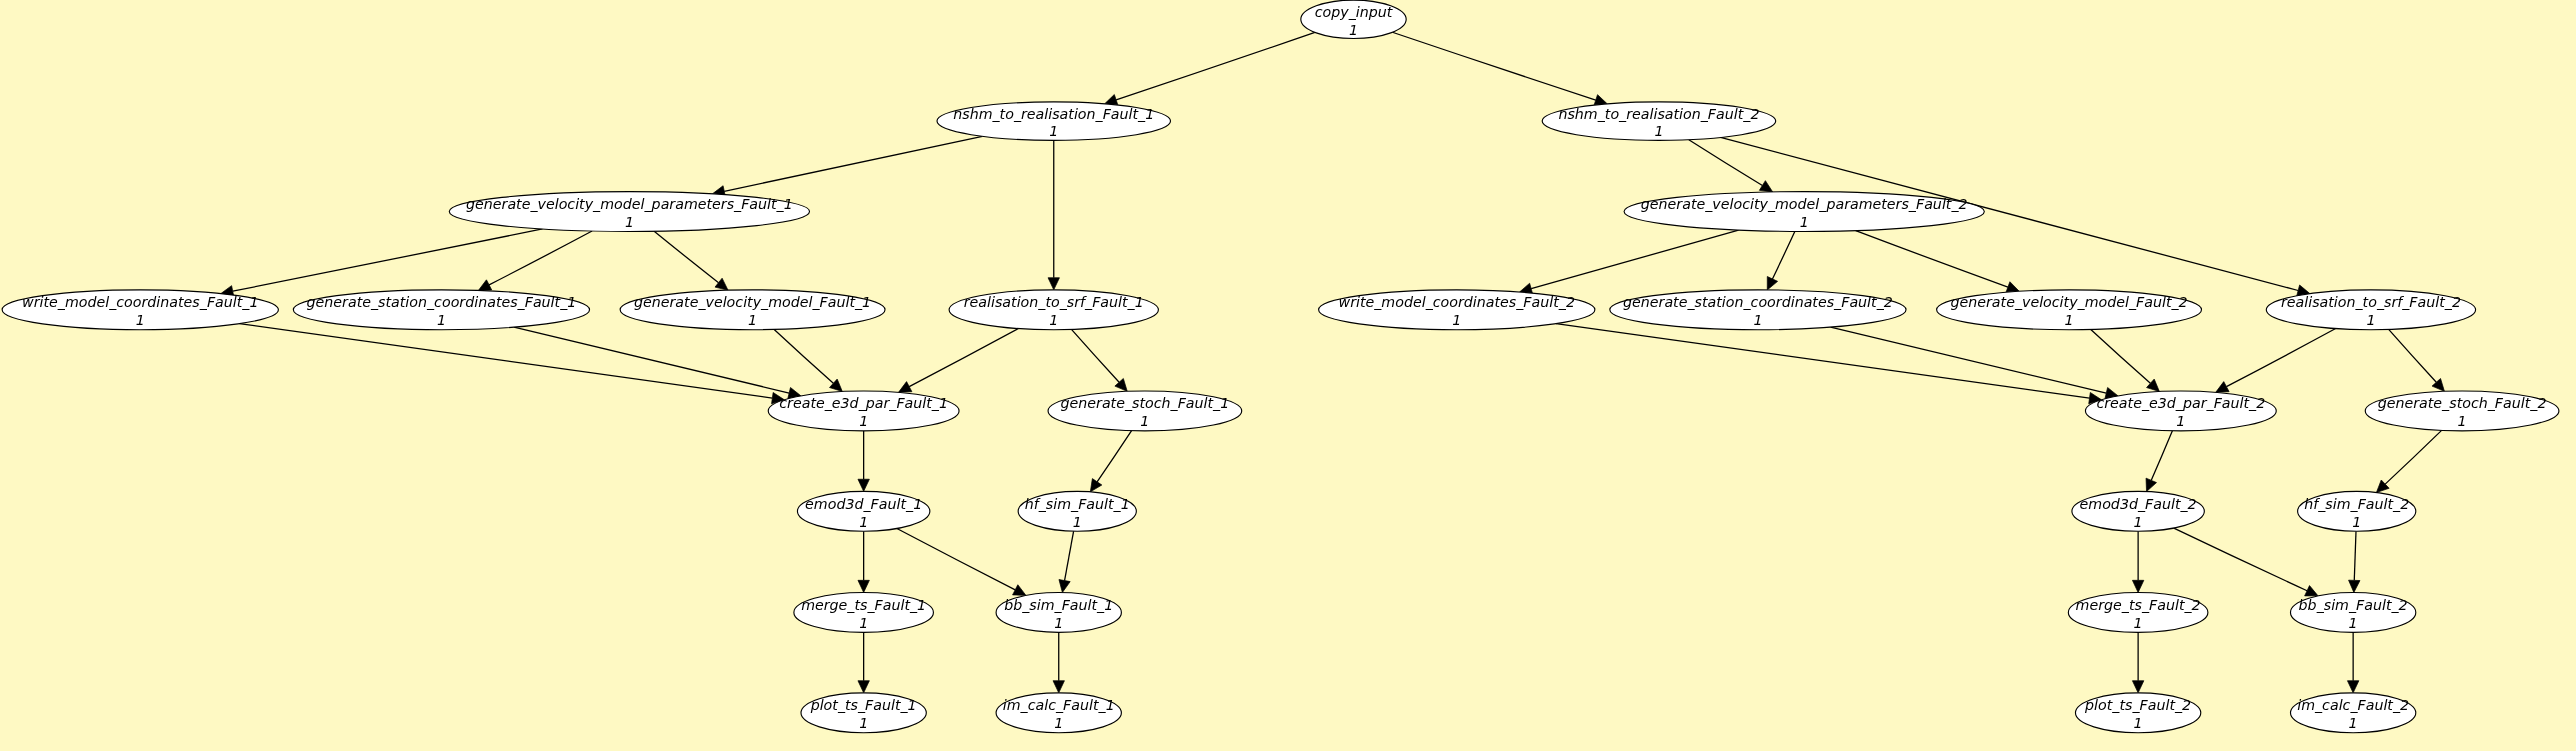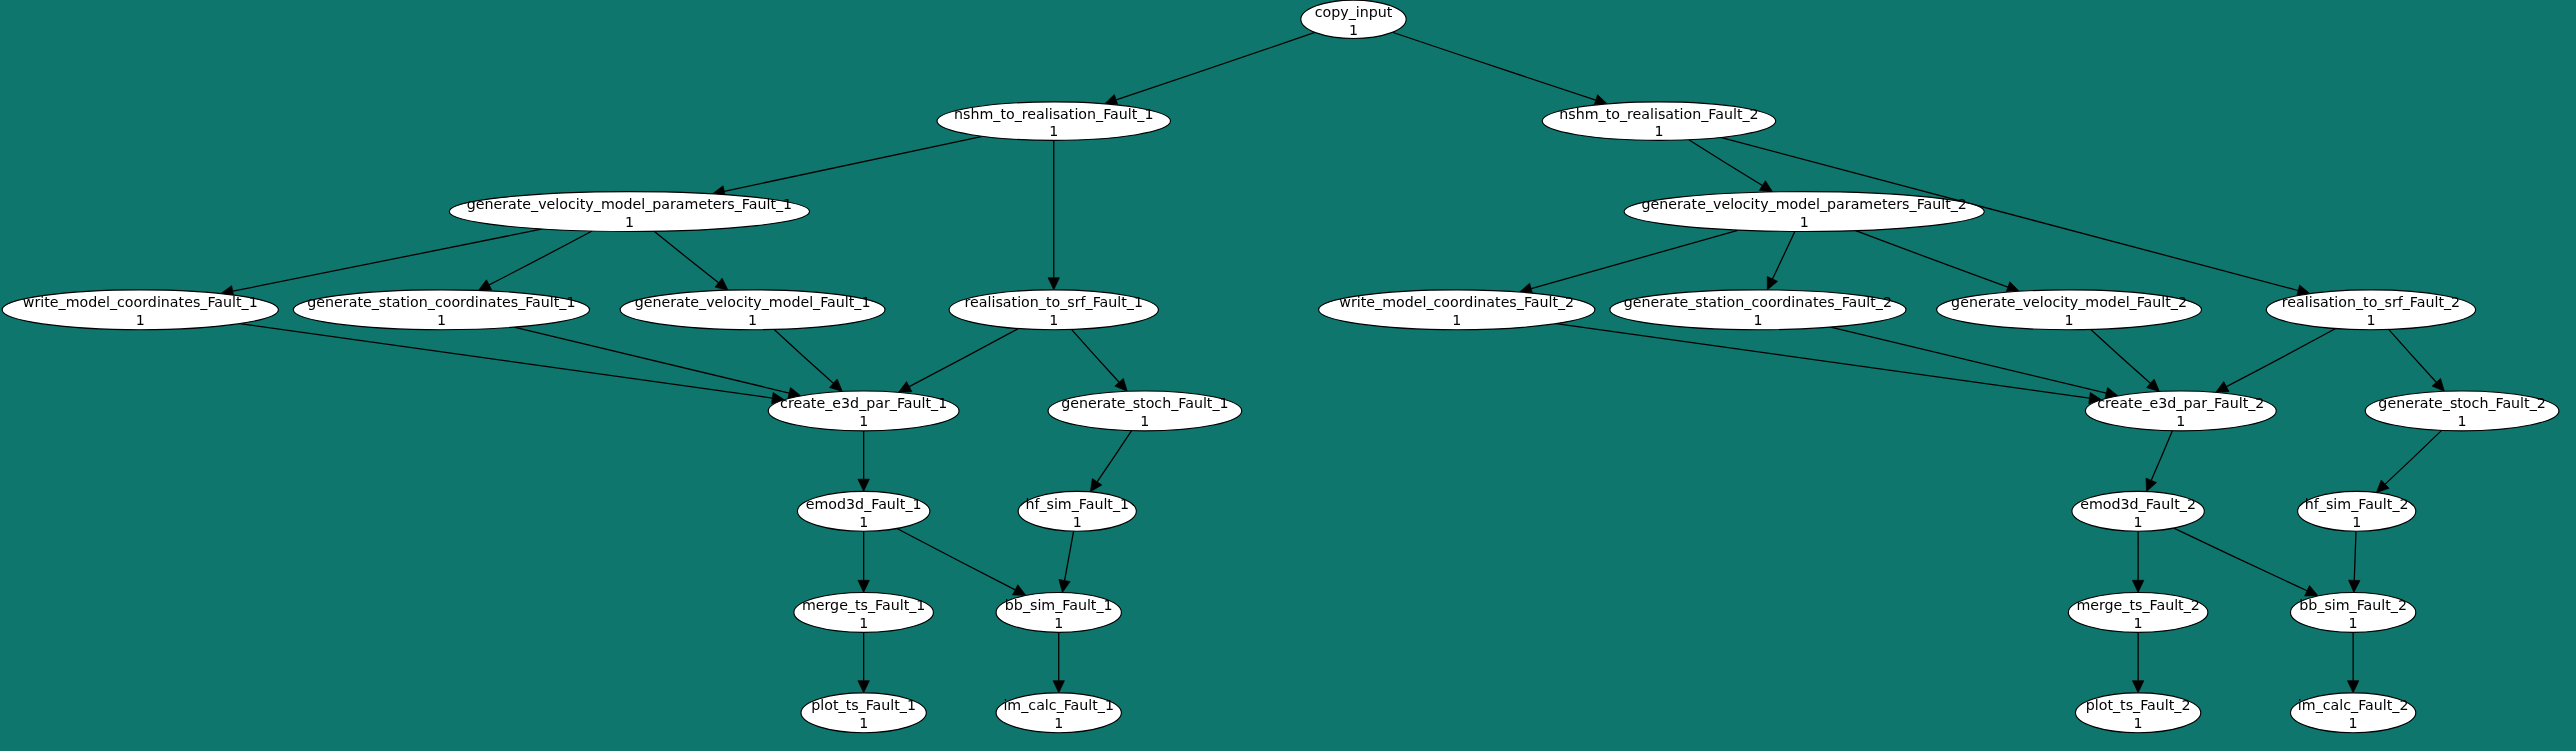--- a/index.html
+++ b/index.html
@@ -10,21 +10,22 @@
   body {
     width: 2576px;
     height: 752px;
     font-family: "DejaVu Sans", sans-serif;
     overflow: hidden;
   }
   #graph-root {
     position: relative;
     width: 2576px;
     height: 752px;
-    background: #0f766e;
+    background: #fef9c3;
+    font-style: italic;
   }
   svg#dag {
     display: block;
     width: 2576px;
     height: 752px;
   }
   .node-ellipse {
     fill: #ffffff;
     stroke: #000000;
     stroke-width: 1.6;

